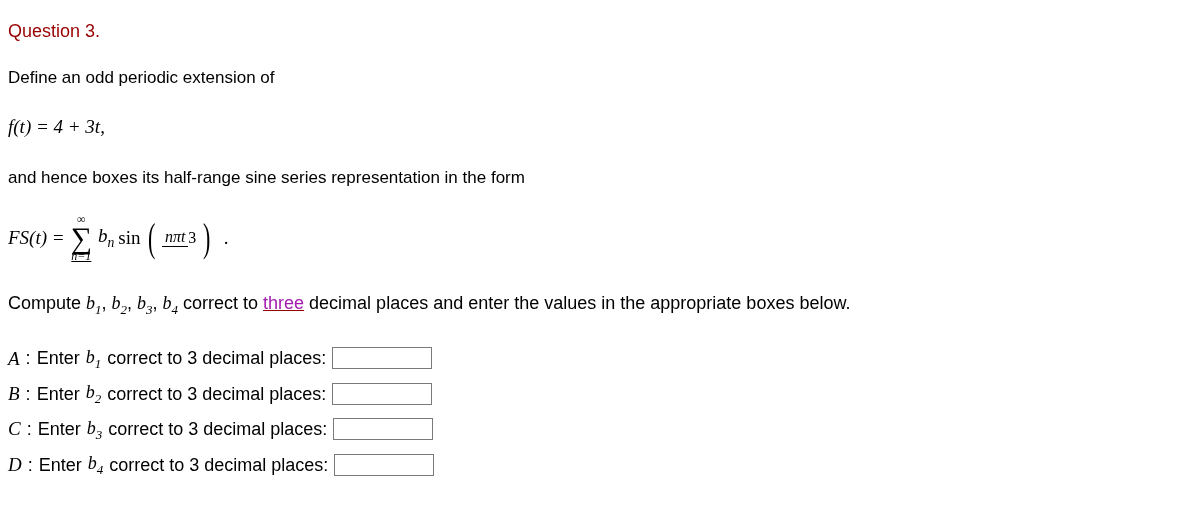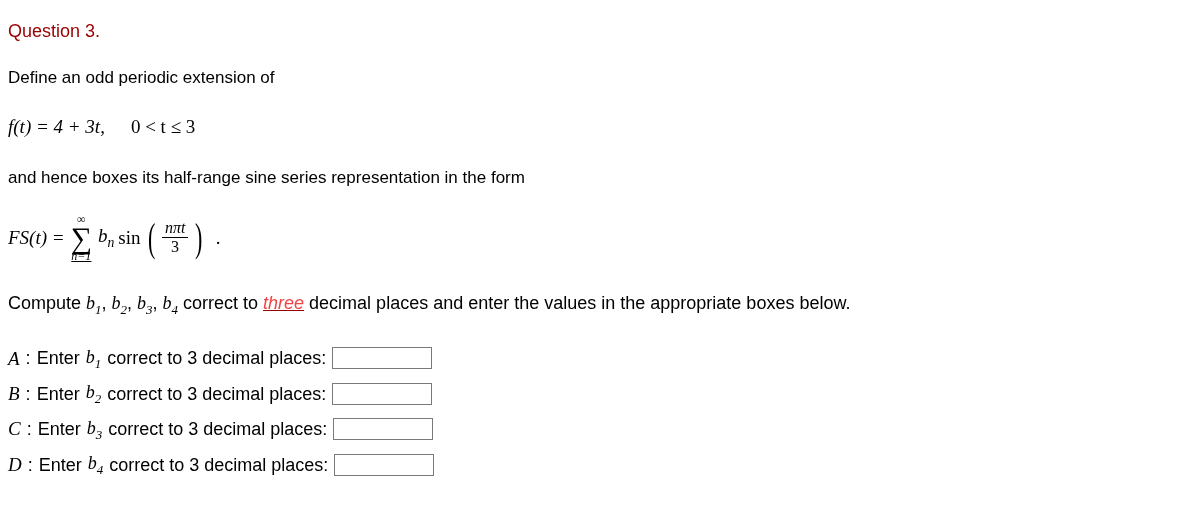--- a/index.html
+++ b/index.html
@@ -19,27 +19,27 @@
     }
     .para { margin-bottom: 22px; }
     .math, .math * { font-family: "Cambria Math", "STIXGeneral", Georgia, serif; }
     .mathline { display:flex; align-items:center; gap:12px; margin-bottom: 26px; font-size:19px;}
     .domain { padding:0 14px; }
     .sigma-block { display:inline-flex; flex-direction:column; align-items:center; line-height:1; vertical-align:middle; margin:0 2px;}
     .sigma-top { font-size: 12px; }
     .sigma-sym { font-size: 30px; line-height:0.85;}
     .sigma-bot { font-size: 12px; text-decoration: underline; }
     .fs-row { display:flex; align-items:center; gap:4px; font-size:19px; margin-bottom:28px;}
-    .frac { display:inline-flex; flex-direction:column; align-items:center; line-height:1; vertical-align:middle;justify-content:flex-end;}
+    .frac { display:inline-flex; flex-direction:row; align-items:center; line-height:1; vertical-align:middle;justify-content:flex-end;}
     .frac .num { border-bottom:1.2px solid #000; padding:0 3px 1px; font-size:16px;}
     .frac .den { padding-top:1px; font-size:16px;}
     .paren { font-size:40px; font-weight:100; font-family:Georgia,serif; line-height:0.8; transform:scaleX(0.55);}
     .sub { font-size:0.72em; vertical-align:sub; font-style:italic;}
     .itn { font-style:italic; }
-    .underline-red { text-decoration: underline; text-decoration-color:#990000; color:#ef4444;font-style:italic; }
+    .underline-red { text-decoration: underline; text-decoration-color:#990000; color:#a21caf; }
     .prompt-row { display:flex; align-items:center; gap:6px; margin-bottom:6px; font-size:18px;}
     .prompt-label { font-family: "Cambria Math", "STIXGeneral", Georgia, serif; font-style:italic; font-size:19px; margin-right:0px;}
     .input-box {
       width: 100px;
       height: 22px;
       border: 1px solid #7a7a7a;
       background:#fff;
       font-size: 14px;
       padding: 1px 3px;
     }
@@ -47,21 +47,20 @@
   </style>
 </head>
 <body>
 
 <div class="question-title">Question 3.</div>
 
 <div class="para">Define an odd periodic extension of</div>
 
 <div class="mathline math">
   <span class="itn">f(t) = 4 + 3t,</span>
-  <span class="domain">0 &lt; t ≤ 3</span>
 </div>
 
 <div class="para">and hence boxes its half-range sine series representation in the form</div>
 
 <div class="fs-row math">
   <span class="itn">FS(t) =</span>
   <span class="sigma-block">
     <span class="sigma-top">∞</span>
     <span class="sigma-sym">∑</span>
     <span class="sigma-bot itn">n=1</span>

